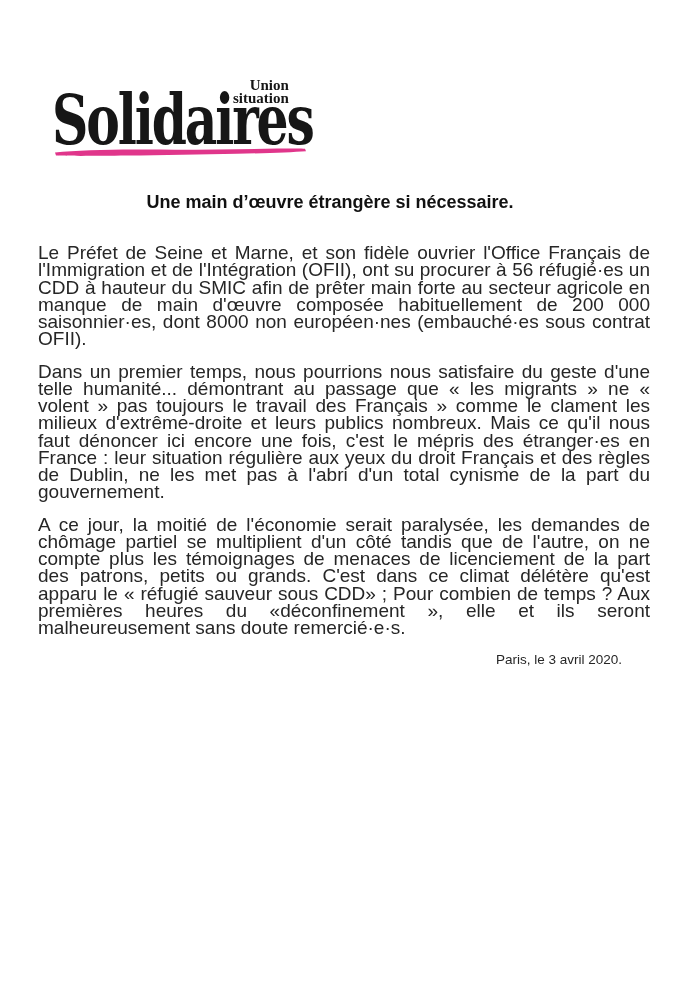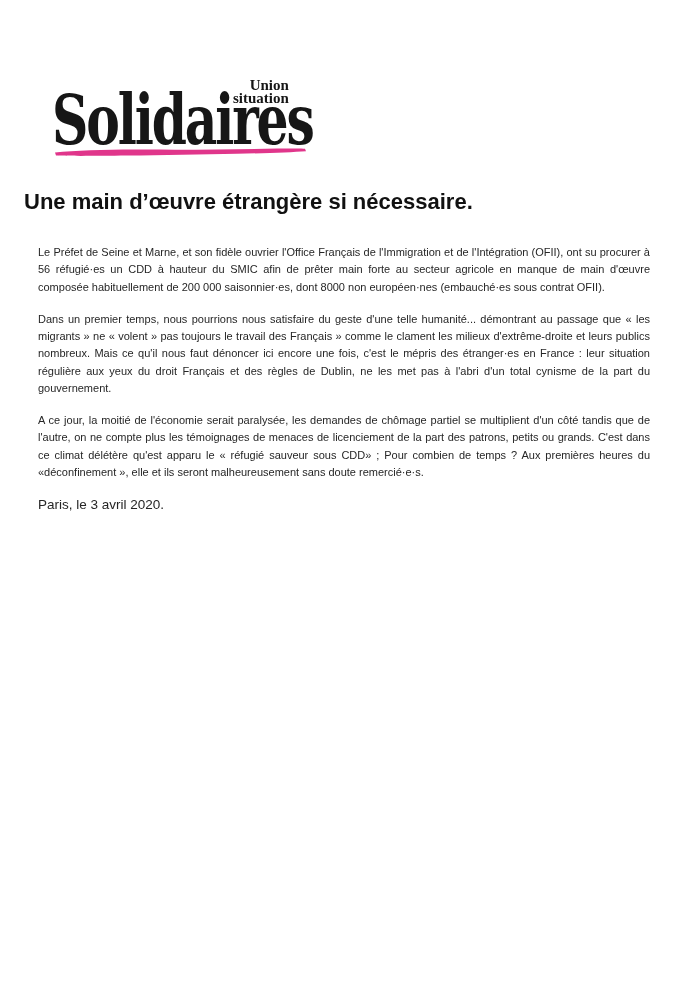--- a/index.html
+++ b/index.html
@@ -56,44 +56,46 @@
     height: 14px;
   }
 
   
   .title {
     position: absolute;
     left: 24px;
     top: 191px;
     width: 612px;
     margin: 0;
+    text-align: center;
     font-family: "Liberation Sans", sans-serif;
     font-weight: 700;
-    font-size: 22px;
+    font-size: 18px;
     line-height: 22px;
     color: #111111;
   }
 
   
   .body {
     position: absolute;
     left: 38px;
     top: 244px;
     width: 612px;
   }
   .para {
     margin: 0 0 15px 0;
     text-align: justify;
-    font-size: 11px;
+    font-size: 19px;
     line-height: 17.25px;
     color: #262626;
   }
   .dateline {
     margin: 14px 0 0 0;
     padding-right: 28px;
+    text-align: right;
     font-size: 13.5px;
     line-height: 17.25px;
     color: #262626;
   }
 </style>
 </head>
 <body>
 
 <div class="page">
 

